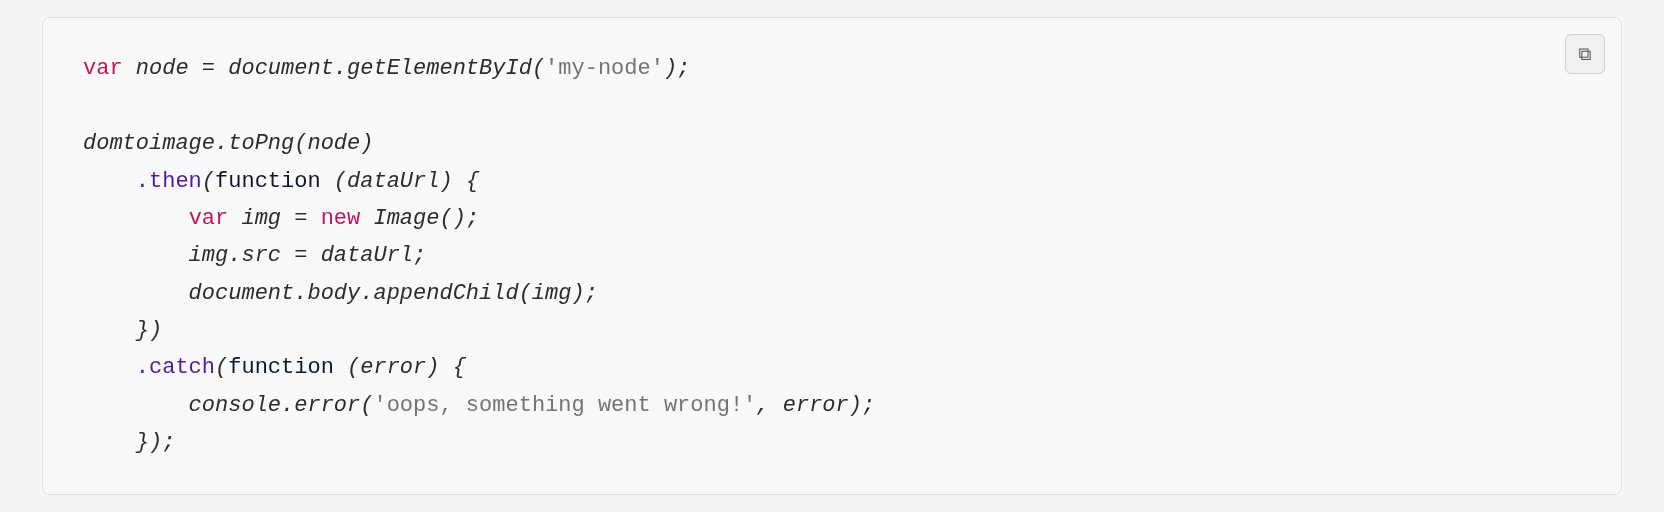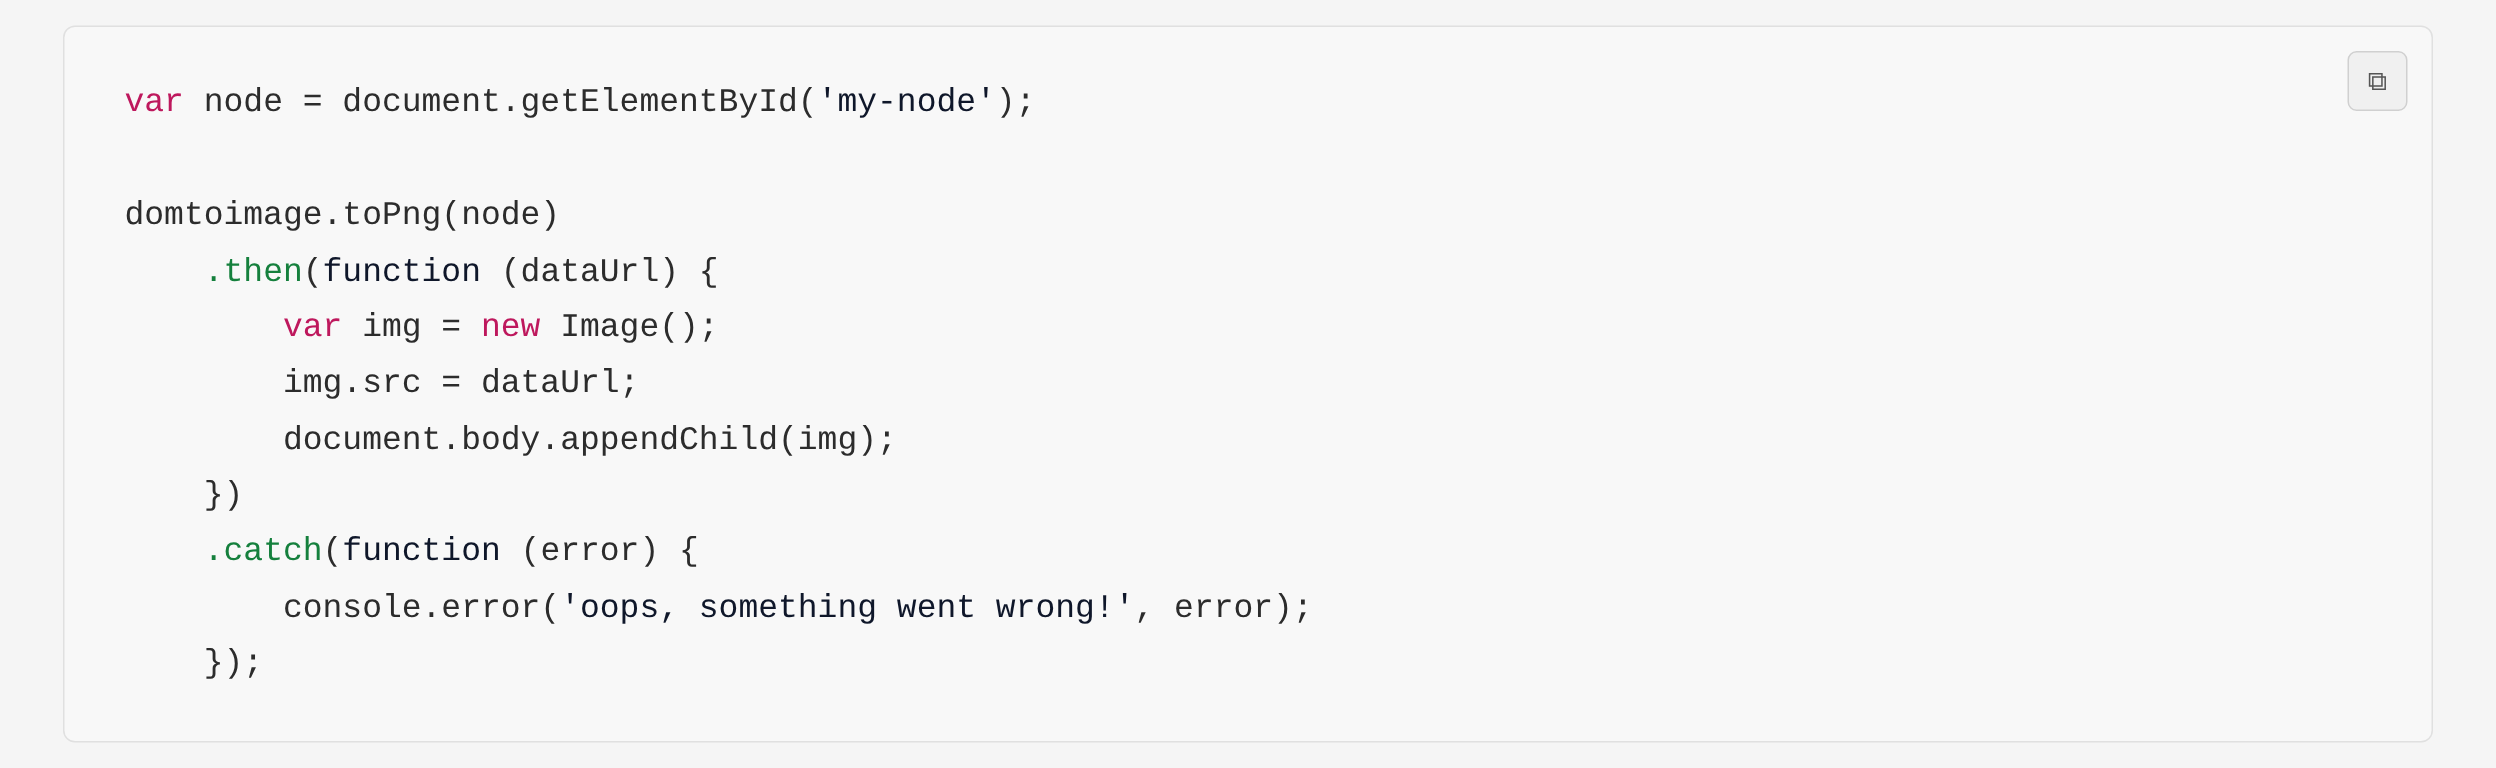--- a/index.html
+++ b/index.html
@@ -44,24 +44,24 @@
       font-size: 18px;
     }
 
     .code-block {
       font-size: 22px;
       line-height: 1.7;
       white-space: pre;
     }
 
     .kw-var { color: #be185d; }       
-    .kw-dot-method { color: #15803d; } 
+    .kw-dot-method { color: #4c1d95; } 
     .kw-function { color: #0f172a; }   
-    .str { color: #0f172a; }           
-    .normal { color: #2c2c2c; }
+    .str { color: #737373; }           
+    .normal { color: #2c2c2c; font-style: italic; }
 
     .line {
       display: block;
     }
   </style>
 </head>
 <body>
 
 <div class="code-container">
   <button class="copy-button" title="Copy code">

